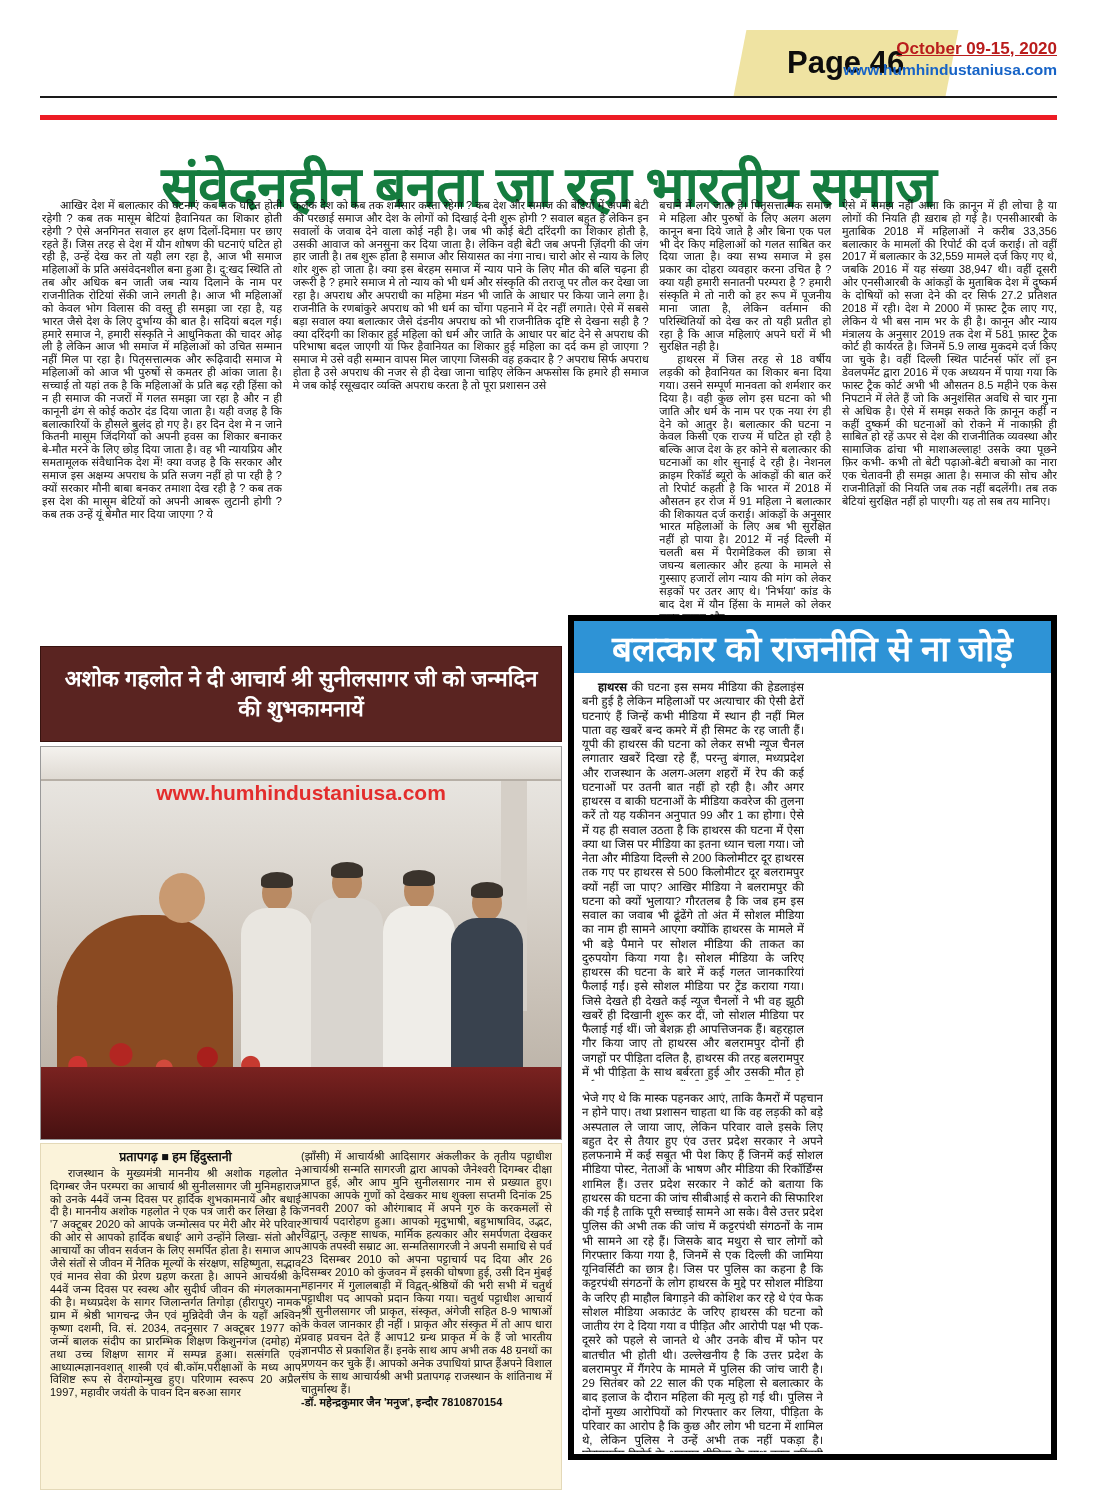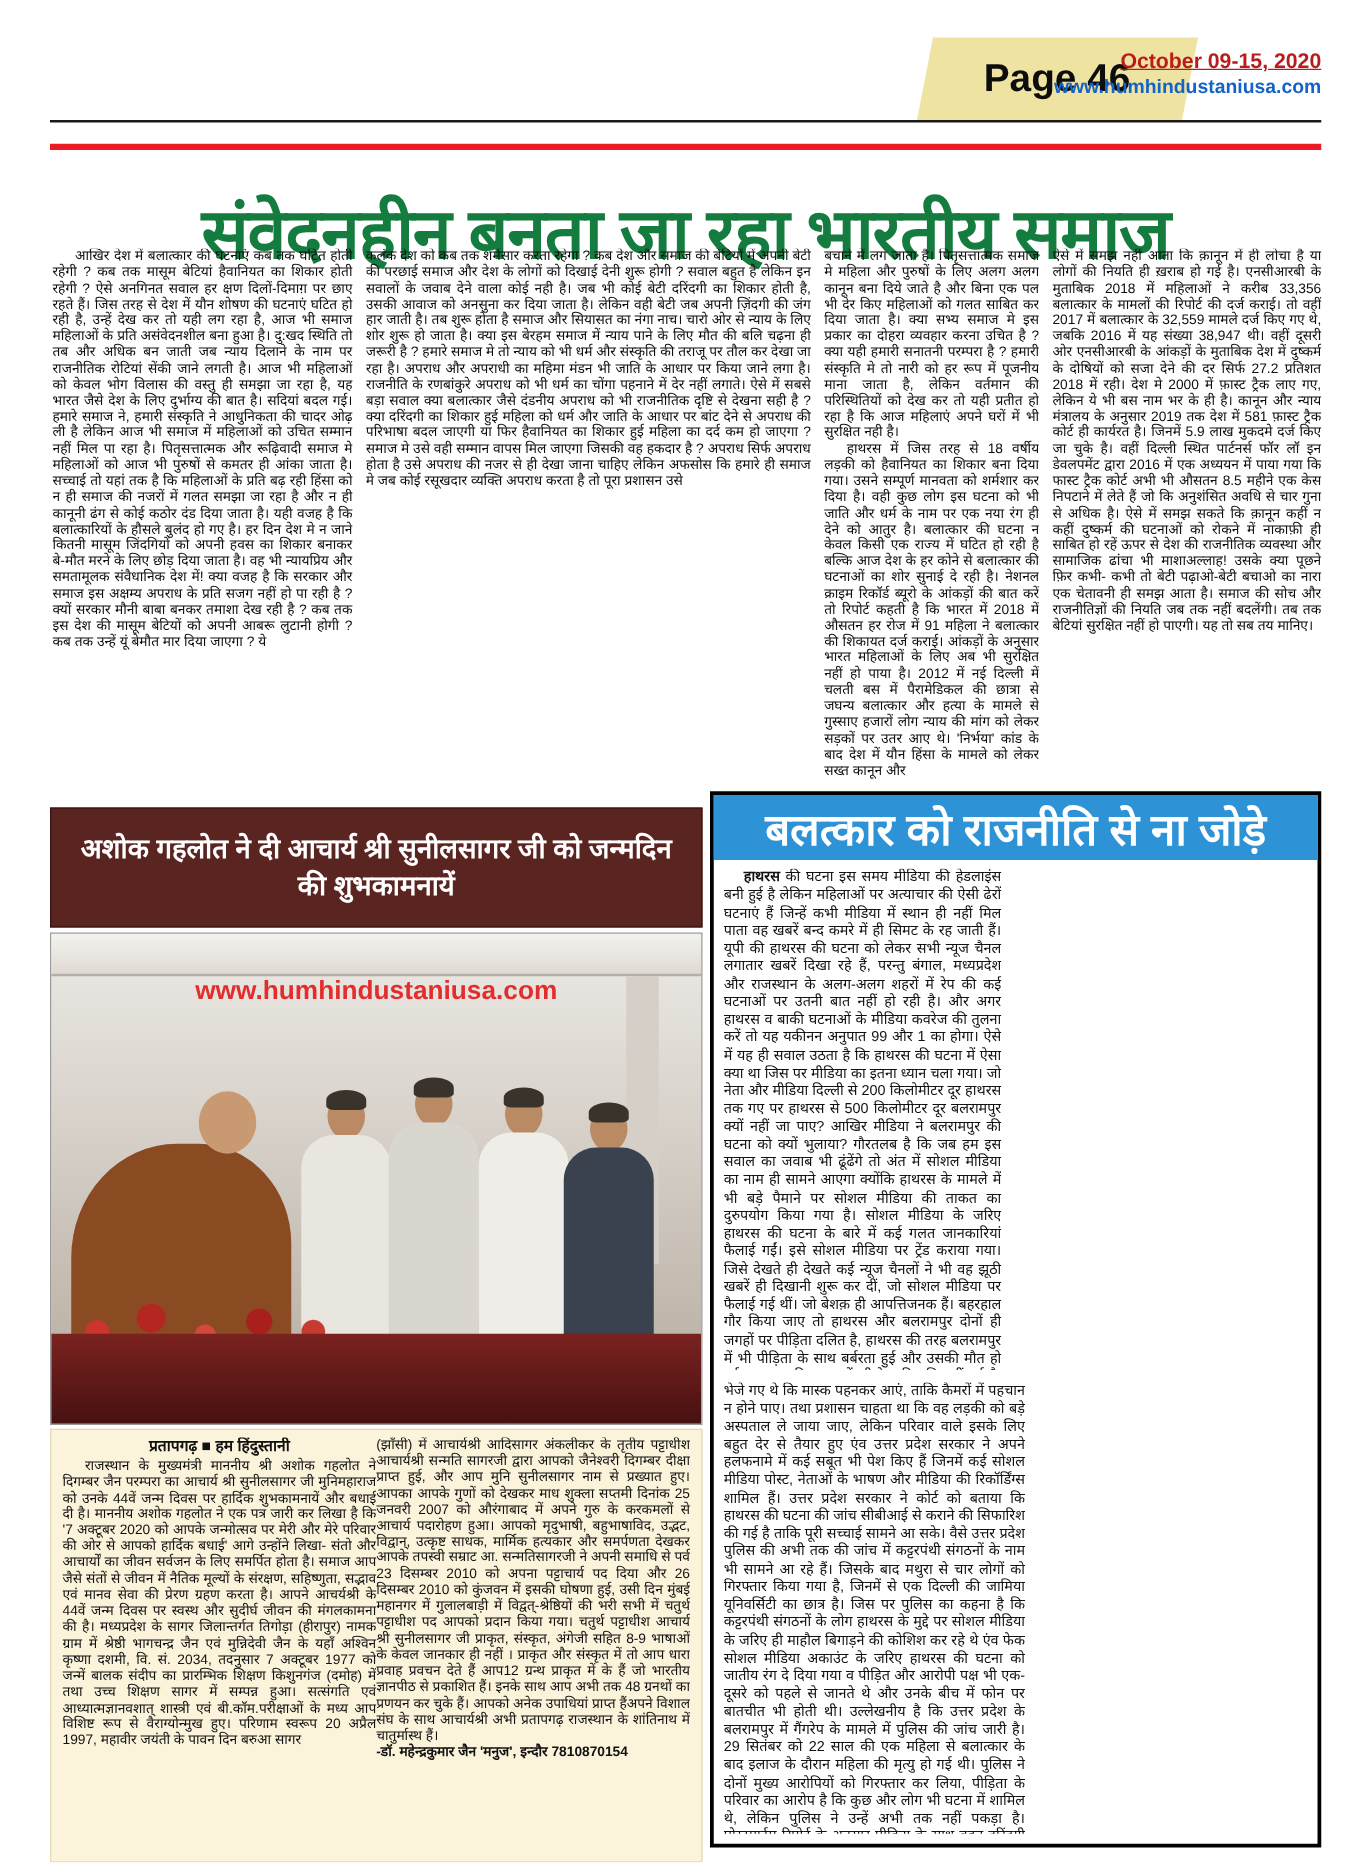--- a/index.html
+++ b/index.html
@@ -91,22 +91,22 @@
                  radial-gradient(circle at 84% 60%, #c63a30 9px, transparent 10px); }
   .left-text { width:100%; height:347px; margin-top:3px; background:#fbf3da; border:1px solid #e4d9b8;
                padding:6px 9px; display:flex; overflow:hidden; }
   .lcol { width:50%; font-size:11px; line-height:1.175; text-align:justify; overflow:hidden; }
   .lcol p { margin:0; }
   .dateline { text-align:center; font-weight:bold; font-size:12.5px; margin-bottom:2px !important; text-indent:0 !important; }
   .byline { font-weight:bold; text-indent:0 !important; }
   .byline-right { text-align:right; }
 
   
-  .right-box { position:absolute; top:633px; left:568px; width:489px; height:845px;
-               border:3px solid #000000; background:#fff; }
+  .right-box { position:absolute; top:615px; left:568px; width:489px; height:845px;
+               border:6px solid #000000; background:#fff; }
   .right-headline { width:100%; height:52px; background:#2e93d6; color:#fff; font-weight:bold;
                     font-size:35px; letter-spacing:0; display:flex; align-items:center;
                     justify-content:center; white-space:nowrap; }
   .right-text { display:flex; gap:10px; padding:7px 8px; height:786px; overflow:hidden;flex-direction:column; }
   .rcol { font-size:11.5px; line-height:1.24; text-align:justify; overflow:hidden; }
   .rcol p { margin:0; }
   .rcol-1 { width:222px; }
   .rcol-2 { width:241px; }
   .lead-word { font-weight:bold; }
 </style>

